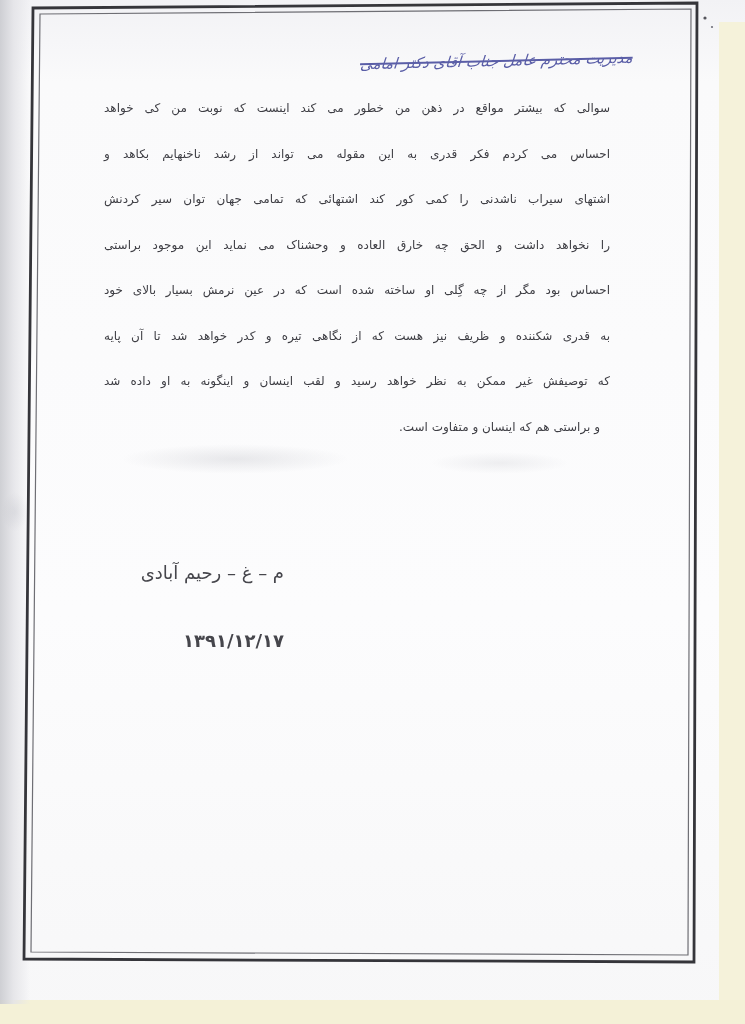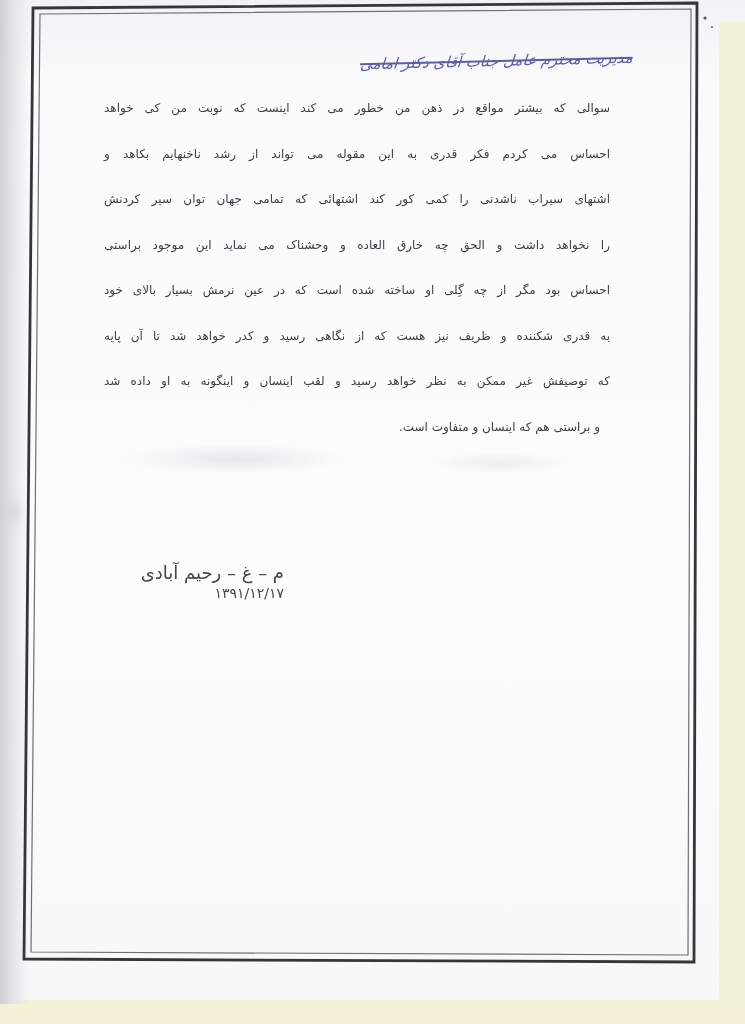--- a/index.html
+++ b/index.html
@@ -103,25 +103,26 @@
     text-align: right;
     color: #46464c;
   }
   .sig-name {
     font-size: 18px;
     font-weight: 400;
     line-height: 21px;
     white-space: nowrap;
   }
   .sig-date {
-    font-size: 14px;
-    font-weight: 400;
+    font-size: 18px;
+    font-weight: 700;
     line-height: 20px;
     letter-spacing: 2.5px;
     white-space: nowrap;
+    margin-top: 48px;
   }
 </style>
 </head>
 <body>
 
 <div class="scan">
 
   <div class="cream-right"></div>
   <div class="cream-bottom"></div>
   <div class="left-shade"></div>
@@ -141,21 +142,21 @@
   <div class="smudge s3"></div>
 
   <div class="handwritten">مدیریت محترم عامل جناب آقای دکتر امامی</div>
 
   <div class="text-block">
     <div class="doc-line">سوالی که بیشتر مواقع در ذهن من خطور می کند اینست که نوبت من کی خواهد</div>
     <div class="doc-line">احساس می کردم فکر قدری به این مقوله می تواند از رشد ناخنهایم بکاهد و</div>
     <div class="doc-line">اشتهای سیراب ناشدنی را کمی کور کند اشتهائی که تمامی جهان توان سیر کردنش</div>
     <div class="doc-line">را نخواهد داشت و الحق چه خارق العاده و وحشناک می نماید این موجود براستی</div>
     <div class="doc-line">احساس بود مگر از چه گِلی او ساخته شده است که در عین نرمش بسیار بالای خود</div>
-    <div class="doc-line">به قدری شکننده و ظریف نیز هست که از نگاهی رسید و کدر خواهد شد تا آن پایه</div>
+    <div class="doc-line">به قدری شکننده و ظریف نیز هست که از نگاهی تیره و کدر خواهد شد تا آن پایه</div>
     <div class="doc-line">که توصیفش غیر ممکن به نظر خواهد رسید و لقب اینسان و اینگونه به او داده شد</div>
     <div class="doc-line last">و براستی هم که اینسان و متفاوت است.</div>
   </div>
 
   <div class="sig-block">
     <div class="sig-name">م – غ – رحیم آبادی</div>
     <div class="sig-date">۱۳۹۱/۱۲/۱۷</div>
   </div>
 
 </div>

